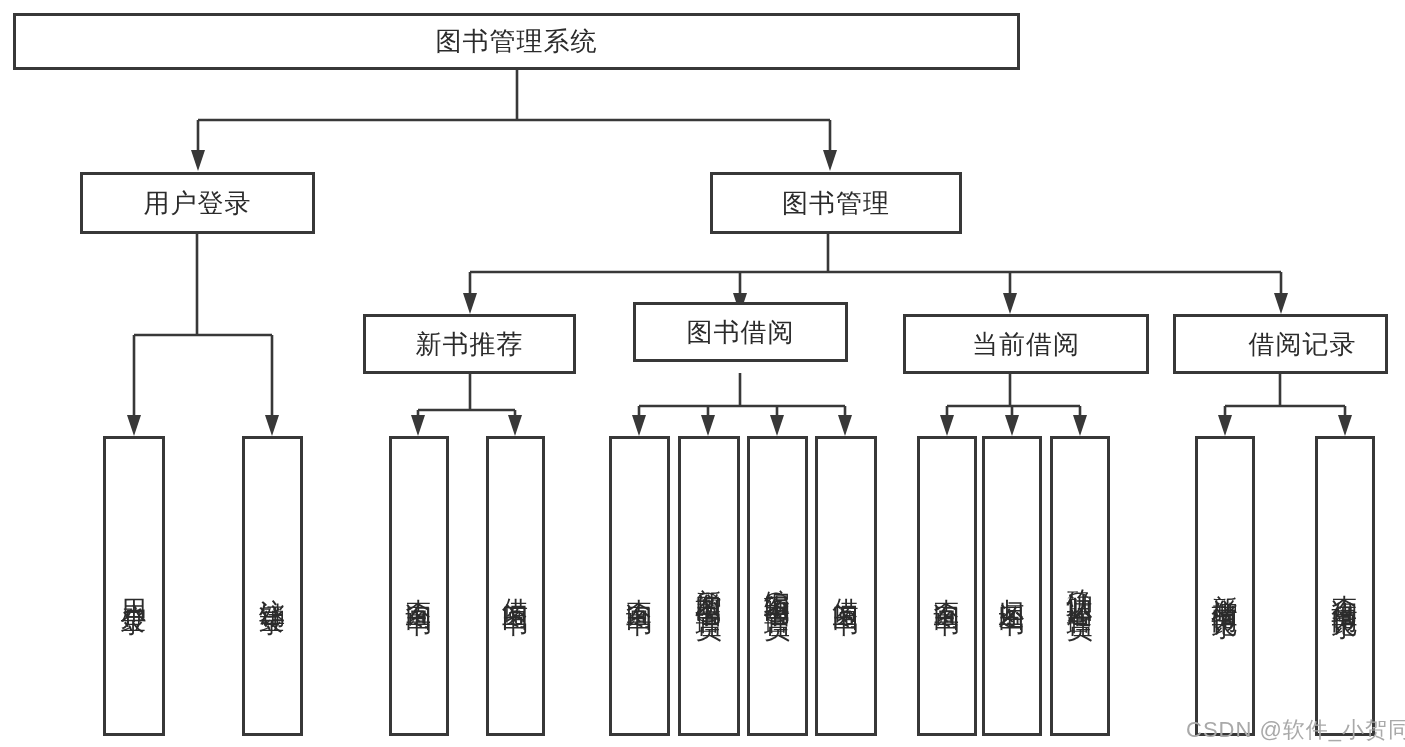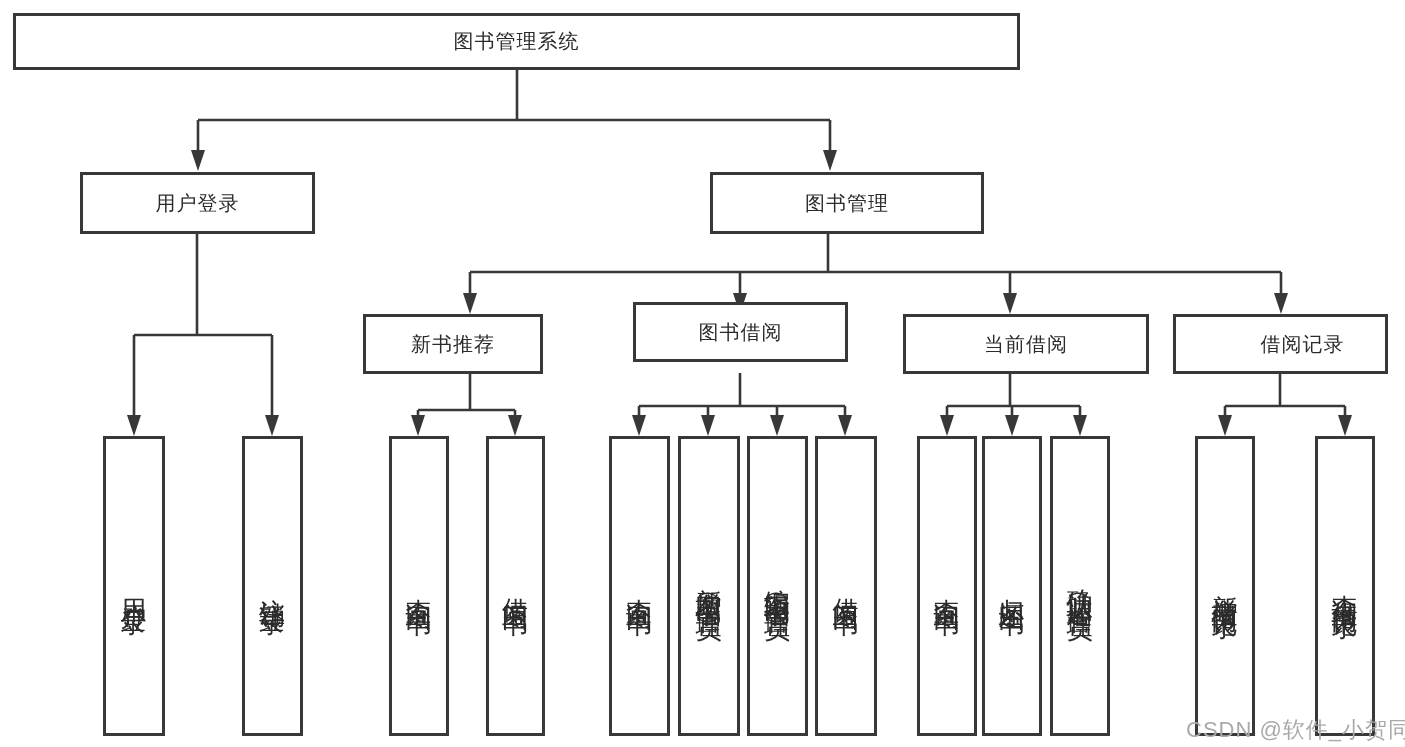--- a/index.html
+++ b/index.html
@@ -22,21 +22,21 @@
     box-sizing: border-box;
     background: #ffffff;
     border: 3px solid #383838;
     color: #2b2b2b;
     display: flex;
     align-items: center;
     justify-content: center;
     z-index: 2;
   }
   .hlabel {
-    font-size: 20px;
+    font-size: 26px;
     letter-spacing: 1px;
     white-space: nowrap;
     font-family: Liberation Serif, serif;
   }
   .leaf {
     writing-mode: vertical-rl;
     text-orientation: mixed;
     font-size: 26px;
     letter-spacing: 4px;
     line-height: 1;
@@ -90,23 +90,23 @@
              M940 415 L954 415 L947 436 Z
              M1005 415 L1019 415 L1012 436 Z
              M1073 415 L1087 415 L1080 436 Z
              M1218 415 L1232 415 L1225 436 Z
              M1338 415 L1352 415 L1345 436 Z"></path>
   </svg>
 
   <div class="box hlabel" style="left:13px; top:13px; width:1007px; height:57px;">图书管理系统</div>
 
   <div class="box hlabel" style="left:80px; top:172px; width:235px; height:62px;">用户登录</div>
-  <div class="box hlabel" style="left:710px; top:172px; width:274px; height:62px;">图书管理</div>
+  <div class="box hlabel" style="left:710px; top:172px; width:252px; height:62px;">图书管理</div>
 
-  <div class="box hlabel" style="left:363px; top:314px; width:180px; height:60px;">新书推荐</div>
+  <div class="box hlabel" style="left:363px; top:314px; width:213px; height:60px;">新书推荐</div>
   <div class="box hlabel" style="left:633px; top:302px; width:215px; height:60px;">图书借阅</div>
   <div class="box hlabel" style="left:903px; top:314px; width:246px; height:60px;">当前借阅</div>
   <div class="box hlabel" style="left:1173px; top:314px; width:215px; height:60px;padding-left:44px;">借阅记录</div>
 
   <div class="box leaf" style="left:103px; top:436px; width:62px; height:300px;">用户登录</div>
   <div class="box leaf" style="left:242px; top:436px; width:61px; height:300px;">注销登录</div>
 
   <div class="box leaf" style="left:389px; top:436px; width:60px; height:300px;">查询图书</div>
   <div class="box leaf" style="left:486px; top:436px; width:59px; height:300px;">借阅图书</div>
 

